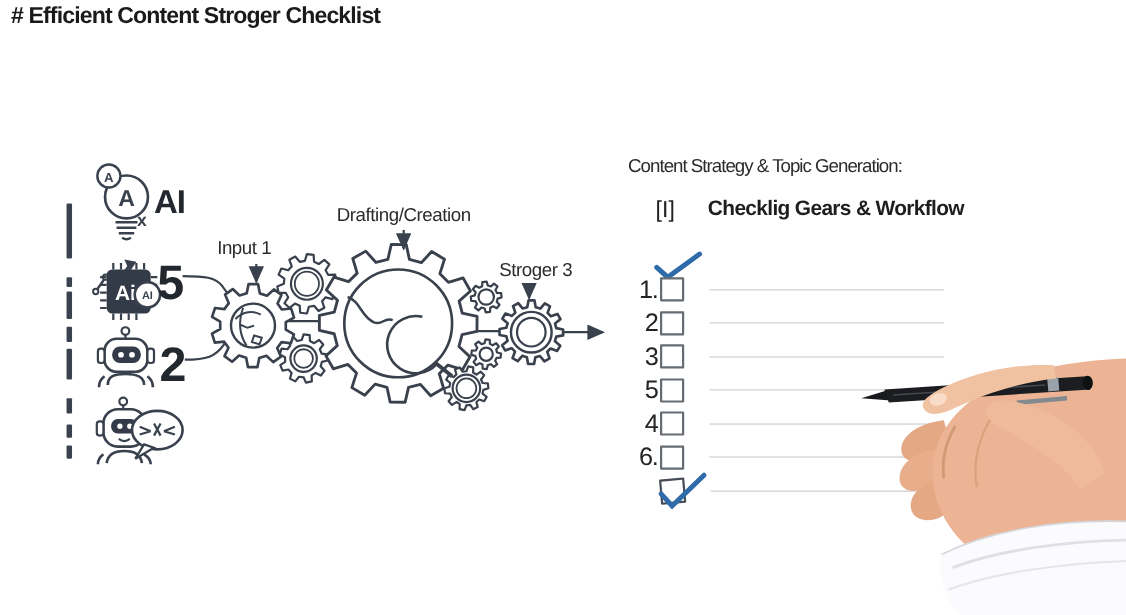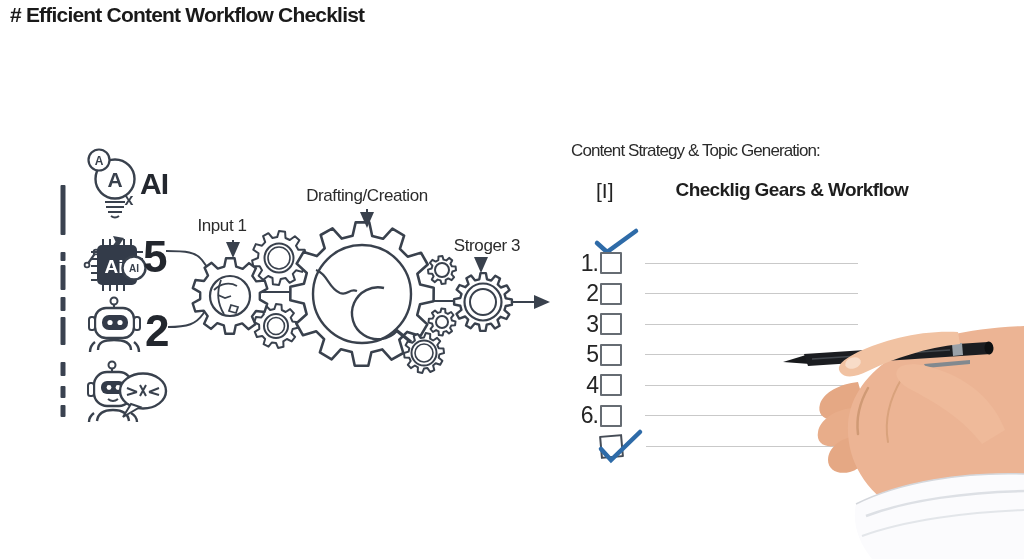--- a/index.html
+++ b/index.html
@@ -8,41 +8,41 @@
   .title{position:absolute;left:10px;top:3px;font-size:21px;font-weight:700;
          letter-spacing:-0.8px;color:#1a1a1a;white-space:nowrap;}
   svg text{font-family:"Liberation Sans",sans-serif;}
   .diagram-svg{position:absolute;left:0;top:0;}
   
   .cl-header{position:absolute;left:571px;top:141px;font-size:17px;letter-spacing:-0.9px;
              color:#2b2b2b;white-space:nowrap;text-align:center;}
   .cl-subrow{position:absolute;left:596px;top:179px;display:flex;align-items:flex-start;
              white-space:nowrap;color:#1e1e1e;}
   .cl-bracket{font-size:21px;font-weight:400;margin-right:30px;color:#222;}
-  .cl-subtitle{font-size:19px;font-weight:600;letter-spacing:-0.6px;margin-left:32px;}
+  .cl-subtitle{font-size:19px;font-weight:600;letter-spacing:-0.6px;}
   .cl-rows{position:absolute;left:578px;top:252px;width:280px;display:flex;
            flex-direction:column;gap:8.6px;}
   .cl-row{display:flex;align-items:center;height:22px;}
   .cl-num{width:20px;text-align:right;font-size:23px;color:#242424;margin-right:2px;
           letter-spacing:-1px;}
   .cl-box{width:18px;height:18px;border:2px solid #666c73;background:#fff;
           margin-right:23px;border-radius:1px;flex:0 0 auto;}
   .cl-box.checked{border-color:#454c56;border-width:2.5px;width:19px;height:19px;
           transform:rotate(-5deg);}
   .cl-line{flex:1;height:1px;background:#c9c9c9;}
   .check-top{position:absolute;left:591px;top:227px;}
   .check-bottom{position:absolute;left:594px;top:426px;}
   .hand-svg{position:absolute;left:770px;top:315px;}
 </style>
 </head>
 <body>
 
 <div class="stage">
 
-  <div class="title"># Efficient Content Workflow Checklist</div>
+  <div class="title"># Efficient Content Stroger Checklist</div>
 
   <svg class="diagram-svg" width="1024" height="559" viewBox="0 0 1024 559">
     <defs>
       <marker id="arr" markerWidth="10" markerHeight="10" refX="7" refY="3.5" orient="auto">
         <path d="M0,0 L8,3.5 L0,7 Z" fill="#39414d"></path>
       </marker>
     </defs>
 
     <g fill="#3a4250">
       <rect x="60.5" y="185" width="5" height="50" rx="1"></rect>

